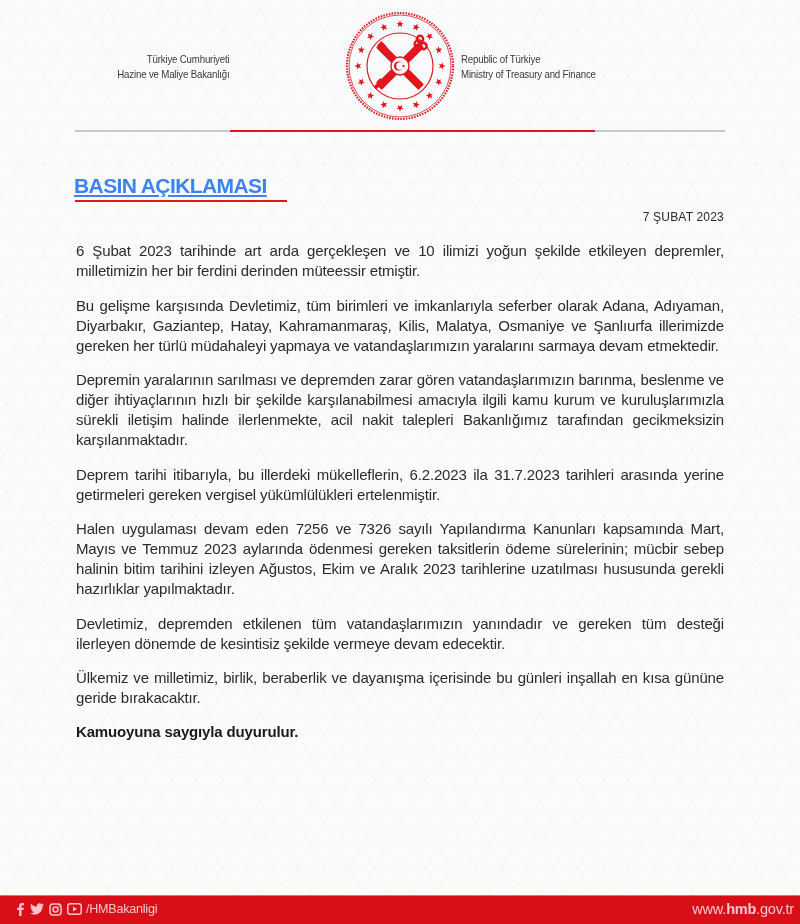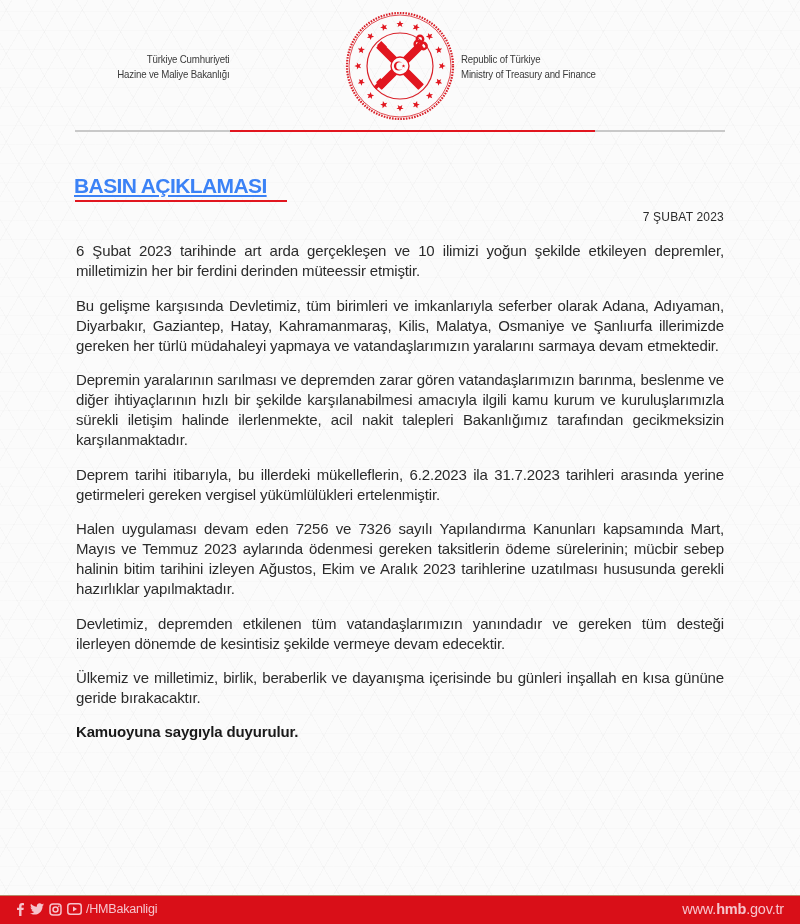--- a/index.html
+++ b/index.html
@@ -86,21 +86,21 @@
       display: flex; align-items: flex-start; gap: 4px;
       color: #f6c4cc; font-size: 12.5px;
     }
     .social .ic {
       display: inline-flex; align-items: center; justify-content: center;
       width: 12px; height: 14px;
     }
     .social svg { display: block; }
     .handle { margin-left: 0px; letter-spacing: -0.2px; }
     .website {
-      position: absolute; right: 16px; top: 5px;
+      position: absolute; right: 6px; top: 5px;
       color: #f6c4cc; font-size: 14.5px; letter-spacing: -0.2px;
     }
     .website b { font-weight: bold; }
   </style>
 </head>
 <body>
 
 <div class="header">
   <div class="ministry-tr">
     <div>Türkiye Cumhuriyeti</div>

